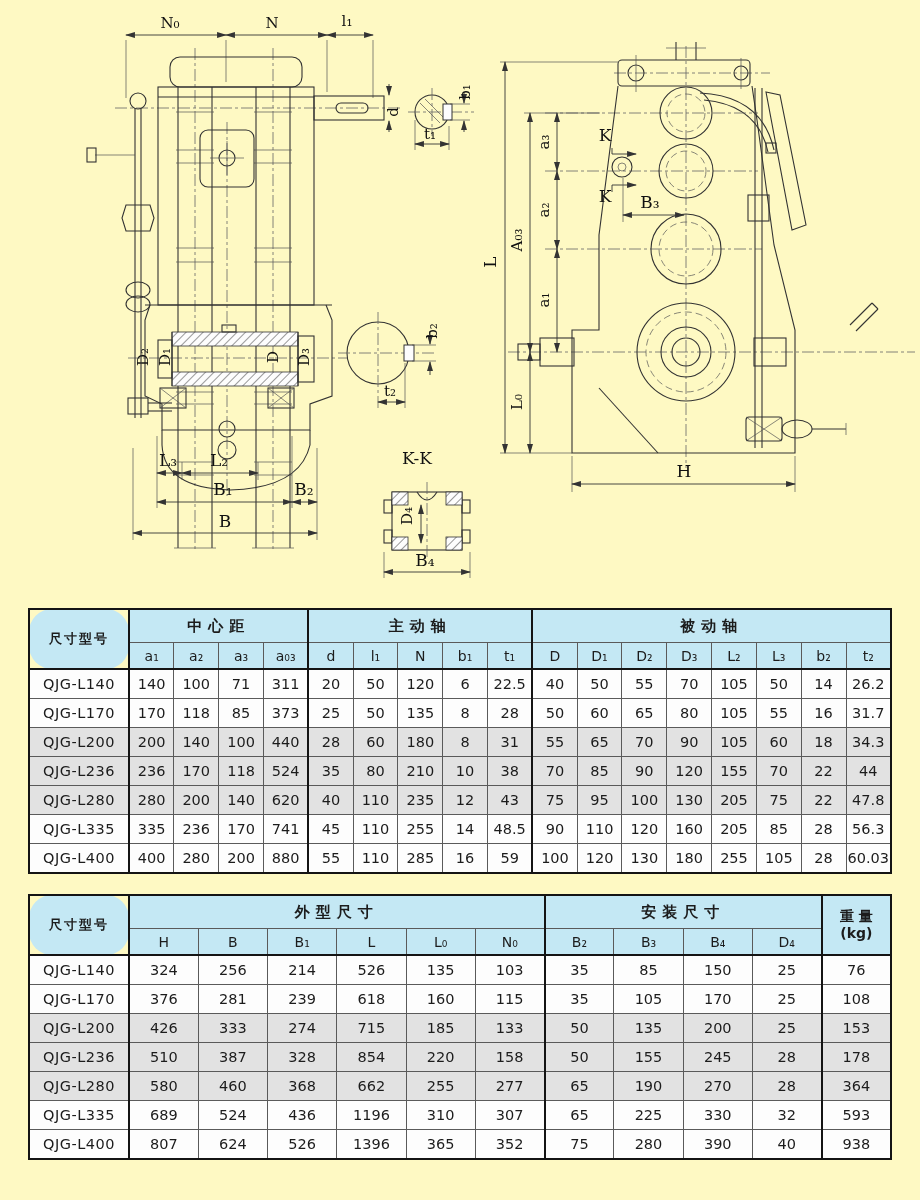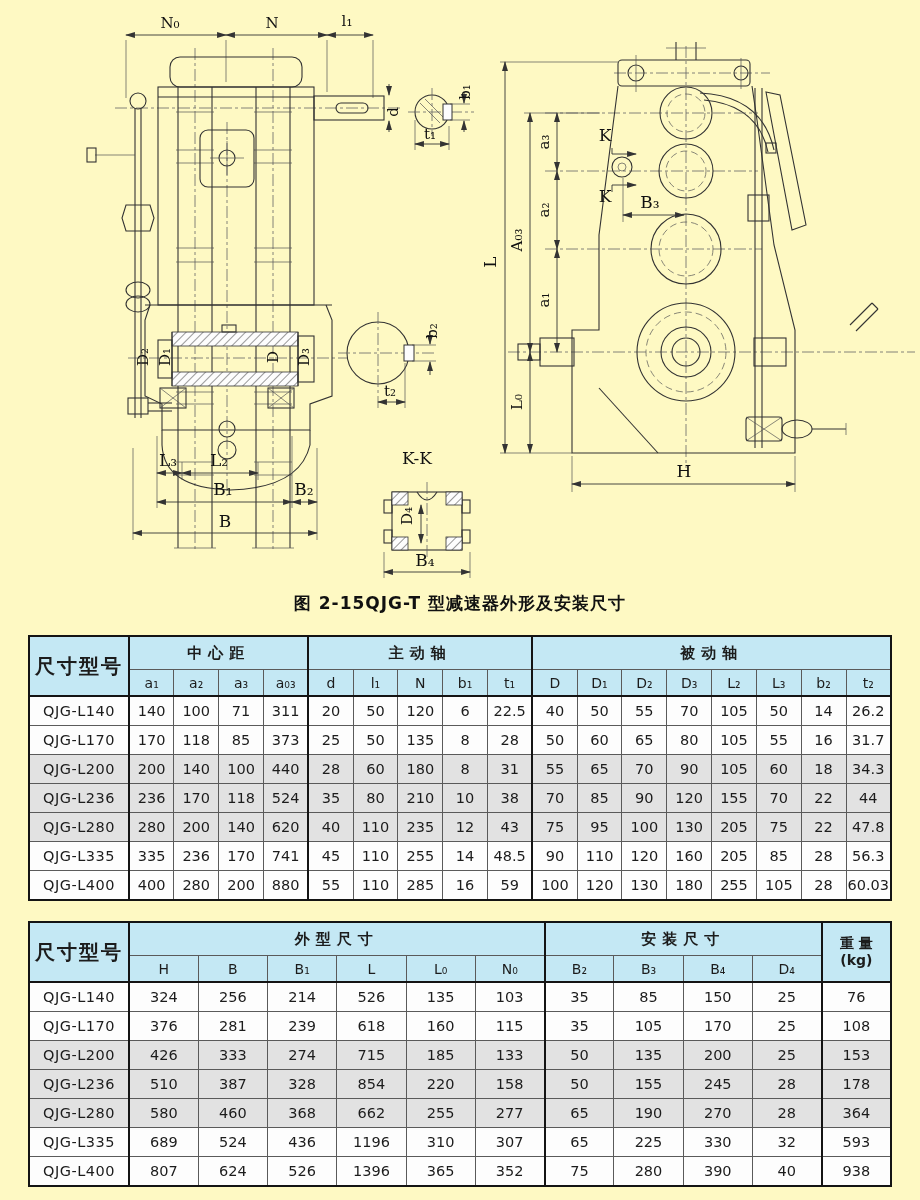--- a/index.html
+++ b/index.html
@@ -31,21 +31,21 @@
     border:2.5px solid #141414;margin-top:20px;
     font-size:14.5px;color:#1c1c1c;
   }
   table.dim-table th,table.dim-table td{
     border:1px solid #5a5a5a;text-align:center;vertical-align:middle;
     padding:0;height:28px;overflow:hidden;white-space:nowrap;
   }
   table.dim-table thead th{background:#c4e8f4;}
   table.dim-table thead{border-bottom:2px solid #141414;}
   table.dim-table th.grp-h{font-weight:bold;letter-spacing:6px;height:32px;font-size:15px;}
-  table.dim-table th.model-h{font-weight:bold;letter-spacing:2px;font-size:20px;}
+  table.dim-table th.model-h{font-weight:bold;letter-spacing:2px;font-size:13px;border-radius:23px;}
   table.dim-table th.weight-h{font-weight:bold;font-size:14px;line-height:1.25;}
   table.dim-table th.sym-h{font-weight:normal;height:25px;font-size:14px;}
   table.dim-table .gs{border-left:2px solid #141414;}
   table.dim-table td.model-c{letter-spacing:0.5px;}
   table.dim-table tbody tr{background:#fdfdfd;padding-left:26px;}
   table.dim-table tbody tr:nth-child(3),
   table.dim-table tbody tr:nth-child(4),
   table.dim-table tbody tr:nth-child(5){background:#e2e2e2;}
 </style>
 </head>
@@ -317,21 +317,20 @@
       <text class="dimt" x="549" y="300" transform="rotate(-90 549 300)">a₁</text>
       <text class="dimt" x="522" y="402" transform="rotate(-90 522 402)">L₀</text>
 
       <line class="thin" x1="572" y1="456" x2="572" y2="492"></line>
       <line class="thin" x1="795" y1="456" x2="795" y2="492"></line>
       <line class="dim" x1="572" y1="484" x2="795" y2="484" marker-start="url(#ar)" marker-end="url(#ar)"></line>
       <text class="dimtL" x="684" y="477">H</text>
     </g>
   </svg>
 
-  <div class="caption">图 2-15QJG-T 型减速器外形及安装尺寸</div>
 
   <div class="tblwrap">
     <table class="dim-table">
         <colgroup>
           <col style="width: 100px;">
           <col>
           <col>
           <col>
           <col>
           <col>

